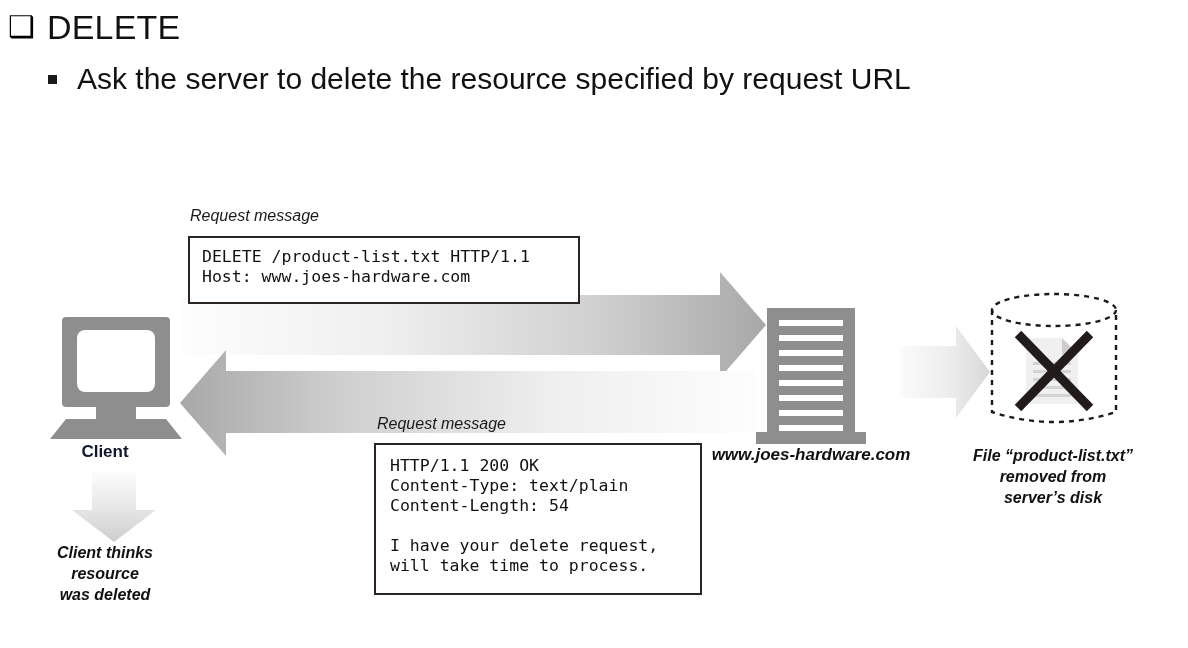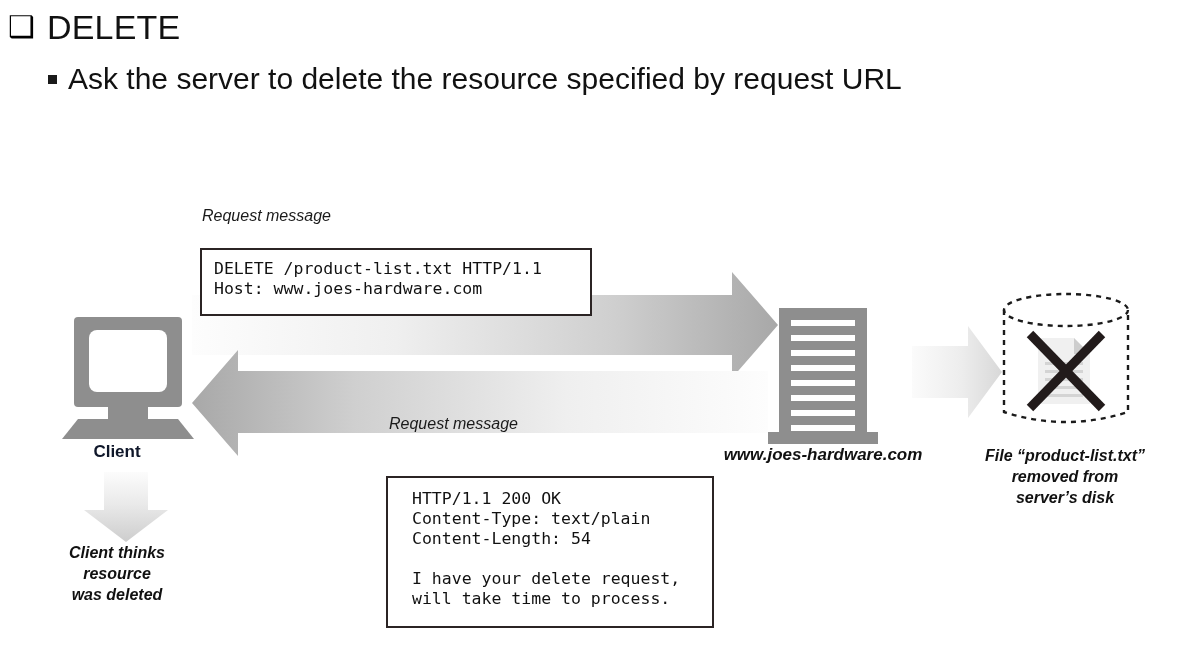--- a/index.html
+++ b/index.html
@@ -36,41 +36,41 @@
     letter-spacing: 0.2px;
     color: #111;
     text-align: right;
   }
   #slide-subtitle {
     position: absolute;
     left: 48px;
     top: 60px;
     display: flex;
     align-items: flex-start;
-    gap: 11px;
+    gap: 20px;
   }
   #slide-subtitle .sm-bullet {
     display: inline-block;
     width: 9px;
     height: 9px;
     background: #1a1a1a;
     margin-top: 15px;
     flex: none;
   }
   #slide-subtitle .sub-text {
     font-size: 30px;
     line-height: 38px;
     color: #111;
     white-space: nowrap;
   }
 
   
   #figure {
     position: absolute;
-    left: 16px;
+    left: 4px;
     top: 150px;
     width: 940px;
     height: 498px;
   }
   #figure-svg {
     position: absolute;
     left: 0;
     top: 0;
   }
 
@@ -90,23 +90,23 @@
     box-sizing: border-box;
   }
   .msg-box pre {
     margin: 0;
     font-family: "DejaVu Sans Mono", "Liberation Mono", monospace;
     font-size: 16.5px;
     line-height: 20px;
     color: #111111;
     white-space: pre;
   }
-  #request-box { left: 184px; top: 86px; width: 392px; height: 68px; padding: 9px 0 0 12px; margin-top: 12px; }
+  #request-box { left: 184px; top: 86px; width: 392px; height: 68px; padding: 9px 0 0 12px; }
   #request-caption { left: 186px; top: 57px; }
-  #response-box { left: 370px; top: 293px; width: 328px; height: 152px; padding: 11px 0 0 24px; margin-top: 33px; }
+  #response-box { left: 370px; top: 293px; width: 328px; height: 152px; padding: 11px 0 0 14px; }
   #response-caption { left: 373px; top: 265px; }
 
   
   .node-label {
     position: absolute;
     text-align: center;
     white-space: nowrap;
   }
   #client-label {
     left: 46px;

